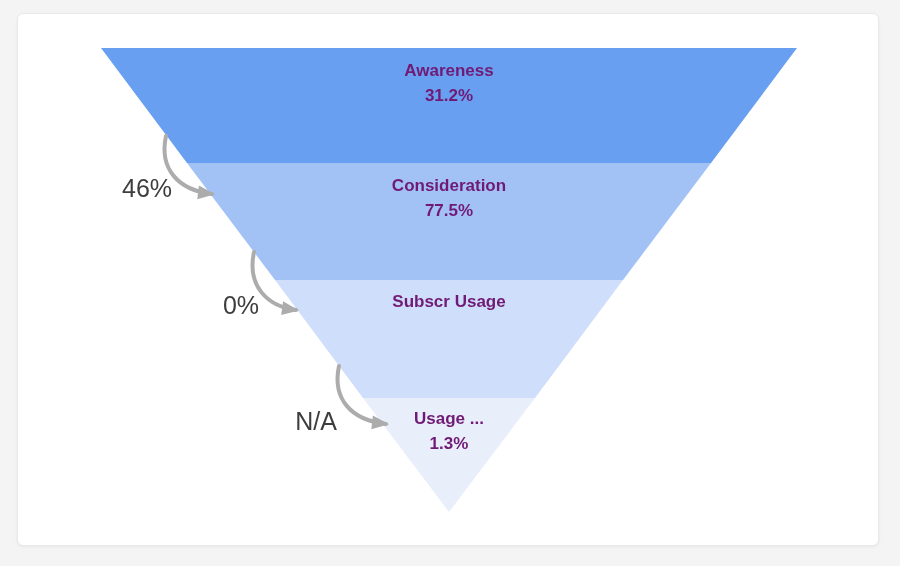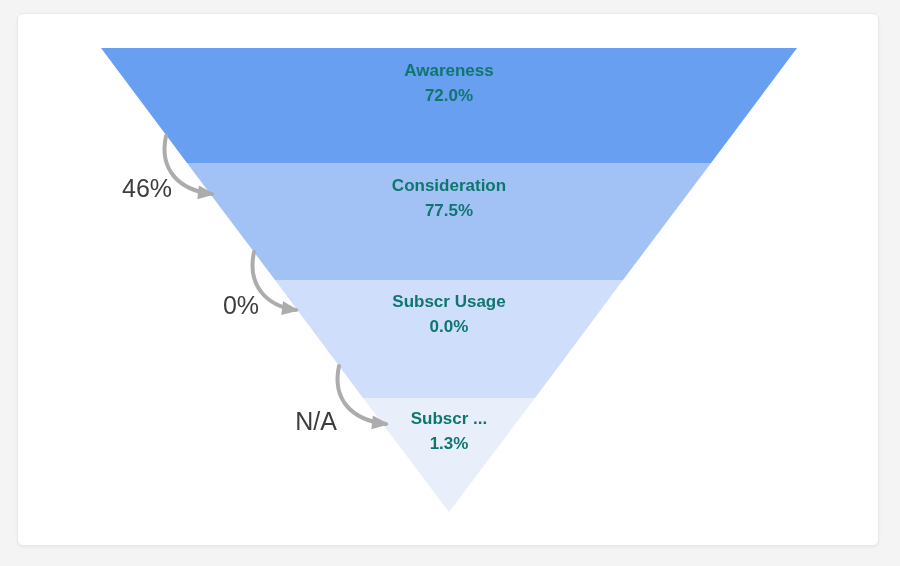--- a/index.html
+++ b/index.html
@@ -38,21 +38,21 @@
   .arrow {
     fill: none;
     stroke-width: 4;
     stroke-linecap: round;
   }
   .stage-label {
     position: absolute;
     left: 449px;
     transform: translateX(-50%);
     text-align: center;
-    color: #0f766e;
+    color: #701a75;
     font-size: 17px;
     font-weight: 700;
     line-height: 25px;
     white-space: nowrap;
     pointer-events: none;
   }
   .conv-label {
     position: absolute;
     transform: translate(-50%, -50%);
     color: #3d3d3d;
@@ -86,35 +86,34 @@
 
     <path class="arrow" d="M 166 136 C 159 169, 178 190, 212 194" marker-end="url(#ah)" stroke="#acacac"></path>
 
     <path class="arrow" d="M 254 252 C 247 285, 266 306, 296 310" marker-end="url(#ah)" stroke="#acacac"></path>
 
     <path class="arrow" d="M 339 366 C 332 399, 351 420, 386 424" marker-end="url(#ah)" stroke="#acacac"></path>
   </svg>
 
   <div class="stage-label" style="top:58px">
     <div>Awareness</div>
-    <div>72.0%</div>
+    <div>31.2%</div>
   </div>
 
   <div class="stage-label" style="top:173px">
     <div>Consideration</div>
     <div>77.5%</div>
   </div>
 
   <div class="stage-label" style="top:289px">
     <div>Subscr Usage</div>
-    <div>0.0%</div>
   </div>
 
   <div class="stage-label" style="top:406px">
-    <div>Subscr ...</div>
+    <div>Usage ...</div>
     <div>1.3%</div>
   </div>
 
   <div class="conv-label" style="left:147px; top:188px">46%</div>
 
   <div class="conv-label" style="left:241px; top:305px">0%</div>
 
   <div class="conv-label" style="left:316px; top:421px">N/A</div>
 
 </div>

